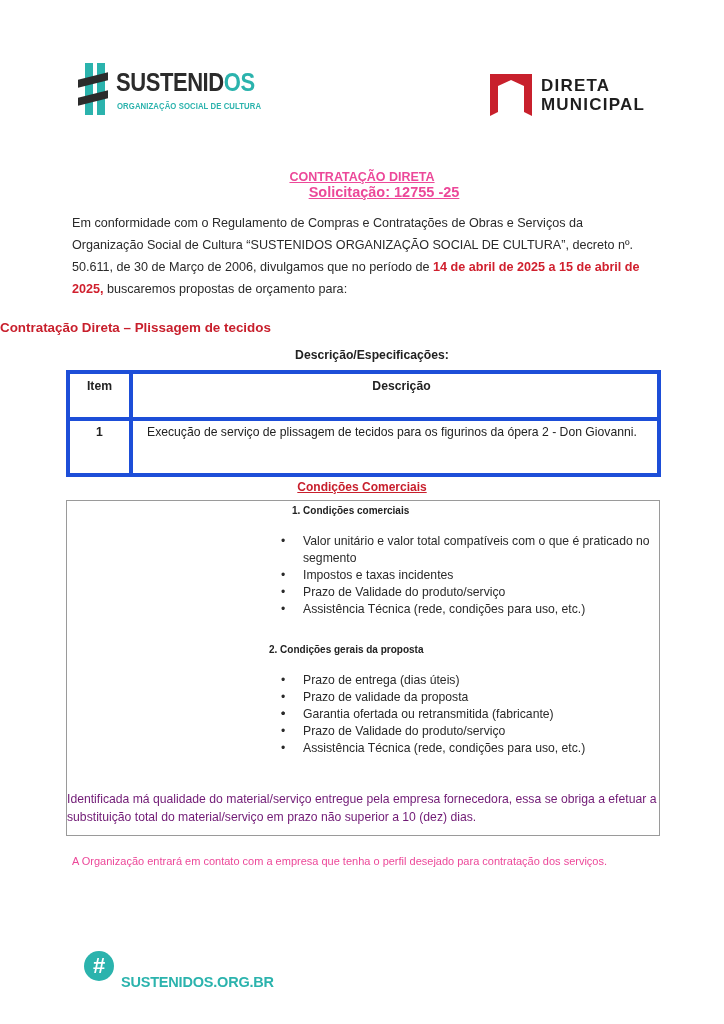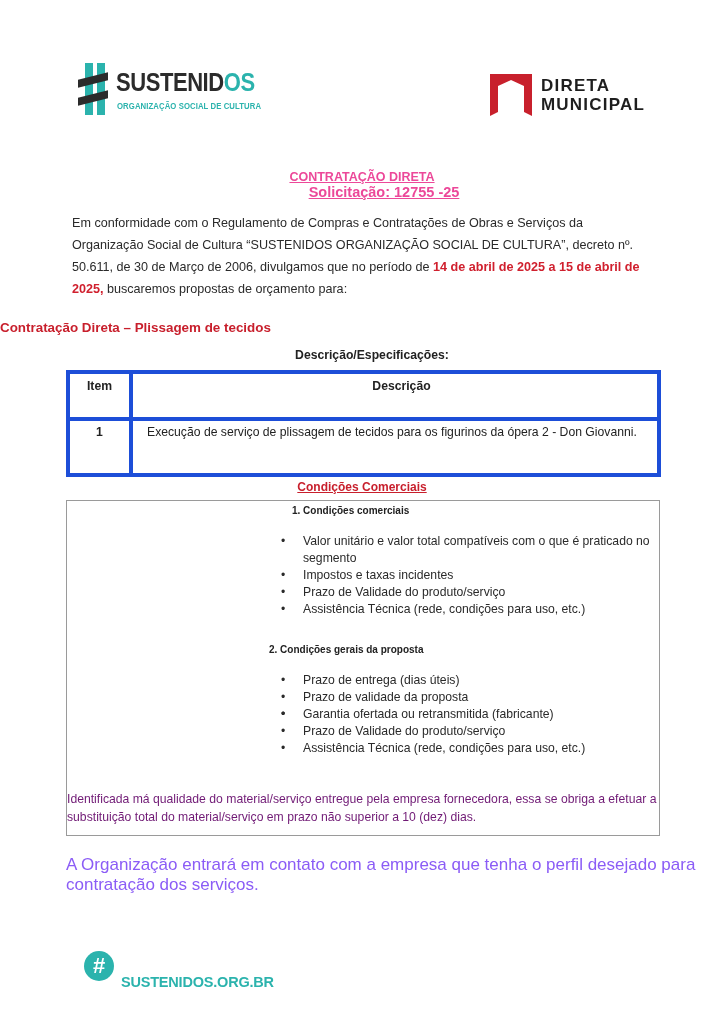--- a/index.html
+++ b/index.html
@@ -43,21 +43,21 @@
   #cond1-head { left: 225px; top: 4px; }
   #cond2-head { left: 202px; top: 143px; }
   ul.cond-list { position: absolute; margin: 0; padding: 0; list-style: none; font-size: 12.2px; line-height: 17px; color: #2a2a2a; }
   ul.cond-list li { position: relative; padding-left: 0; }
   ul.cond-list li .bullet { position: absolute; left: -22px; top: 0; }
   #cond1-list { left: 236px; top: 32px; width: 350px; }
   #cond2-list { left: 236px; top: 171px; width: 350px; }
 
   #cond-note { position: absolute; left: 0; width: 592px; top: 289px; font-size: 12.2px; line-height: 18px; color: #701a75; }
 
-  #closing { left: 66px; top: 855px; font-size: 17px; color: #8b5cf6; }
+  #closing { left: 72px; top: 855px; font-size: 11px; color: #ec4899; }
 
   #footer-icon { left: 84px; top: 951px; width: 30px; height: 30px; border-radius: 50%; background: #2bb3ad; }
   #footer-hash { left: 84px; top: 951px; width: 30px; height: 30px; color: #fff; font-weight: bold; font-size: 22px; text-align: center; line-height: 30px; }
   #footer-url { left: 121px; top: 974px; font-weight: bold; font-size: 14.5px; color: #2bb3ad; letter-spacing: -0.2px; }
 </style>
 </head>
 <body>
 
 <div class="abs" id="sust-hash">
   <div class="hash-bar-v" style="left:5px;"></div>

